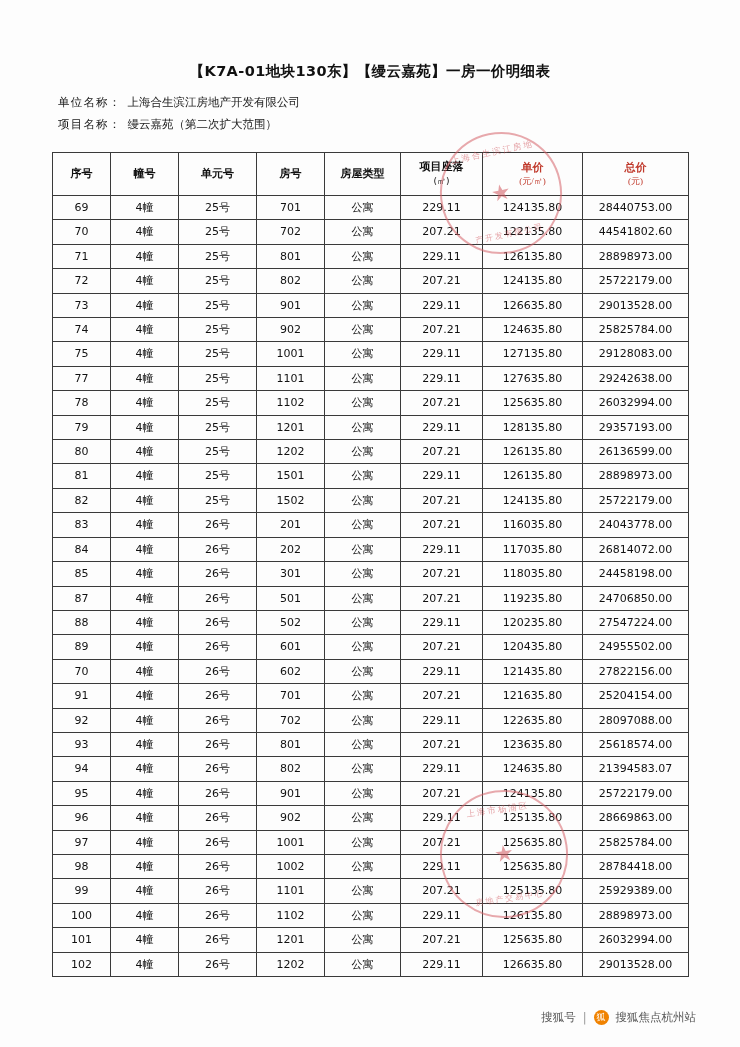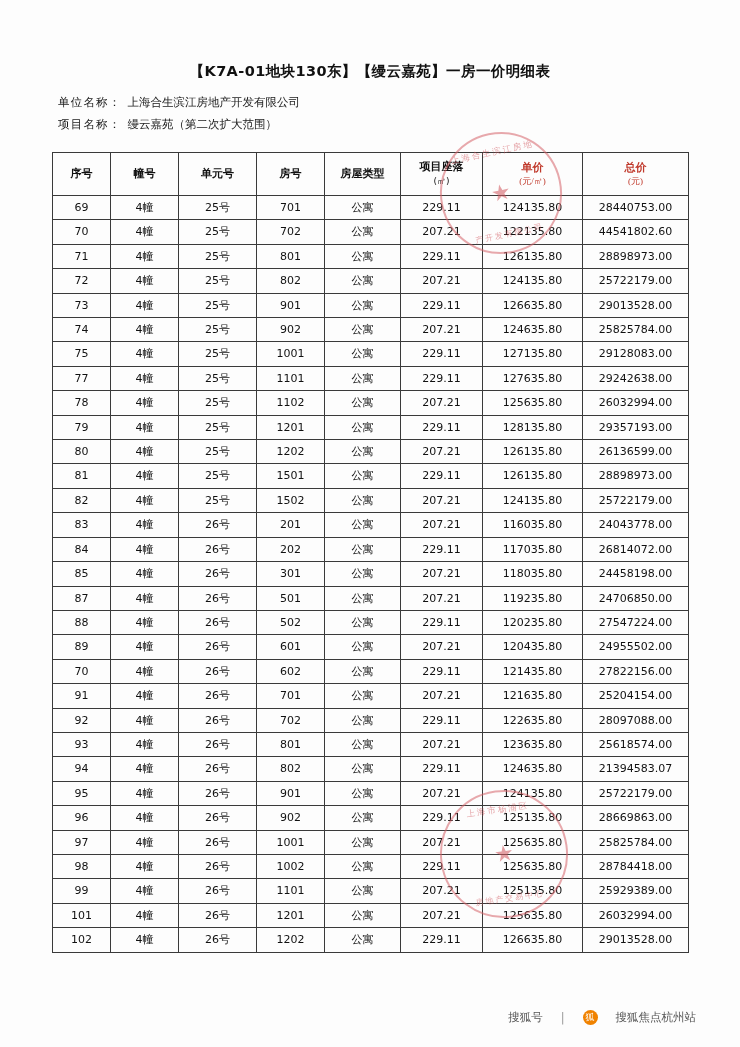--- a/index.html
+++ b/index.html
@@ -132,21 +132,21 @@
   }
   #stamp-2 .stamp-arc.top { top: 12px; }
   #stamp-2 .stamp-arc.bot { bottom: 12px; font-size: 8px; }
 
   .footer {
     position: absolute;
     right: 44px;
     bottom: 22px;
     display: flex;
     align-items: center;
-    gap: 18px;
+    gap: 7px;
     font-size: 11.5px;
     color: #555;
     font-family: "DejaVu Sans", "Liberation Sans", sans-serif;
   }
   .footer .sohu-logo {
     display: inline-flex;
     align-items: center;
     justify-content: center;
     width: 15px; height: 15px;
     border-radius: 50%;
@@ -500,20 +500,30 @@
             <td>99</td>
             <td>4幢</td>
             <td>26号</td>
             <td>1101</td>
             <td>公寓</td>
             <td>207.21</td>
             <td class="col-red">125135.80</td>
             <td class="col-red">25929389.00</td>
           </tr>
           <tr>
+            <td>100</td>
+            <td>4幢</td>
+            <td>26号</td>
+            <td>1102</td>
+            <td>公寓</td>
+            <td>229.11</td>
+            <td class="col-red">126135.80</td>
+            <td class="col-red">28898973.00</td>
+          </tr>
+          <tr>
             <td>101</td>
             <td>4幢</td>
             <td>26号</td>
             <td>1201</td>
             <td>公寓</td>
             <td>207.21</td>
             <td class="col-red">125635.80</td>
             <td class="col-red">26032994.00</td>
           </tr>
           <tr>

